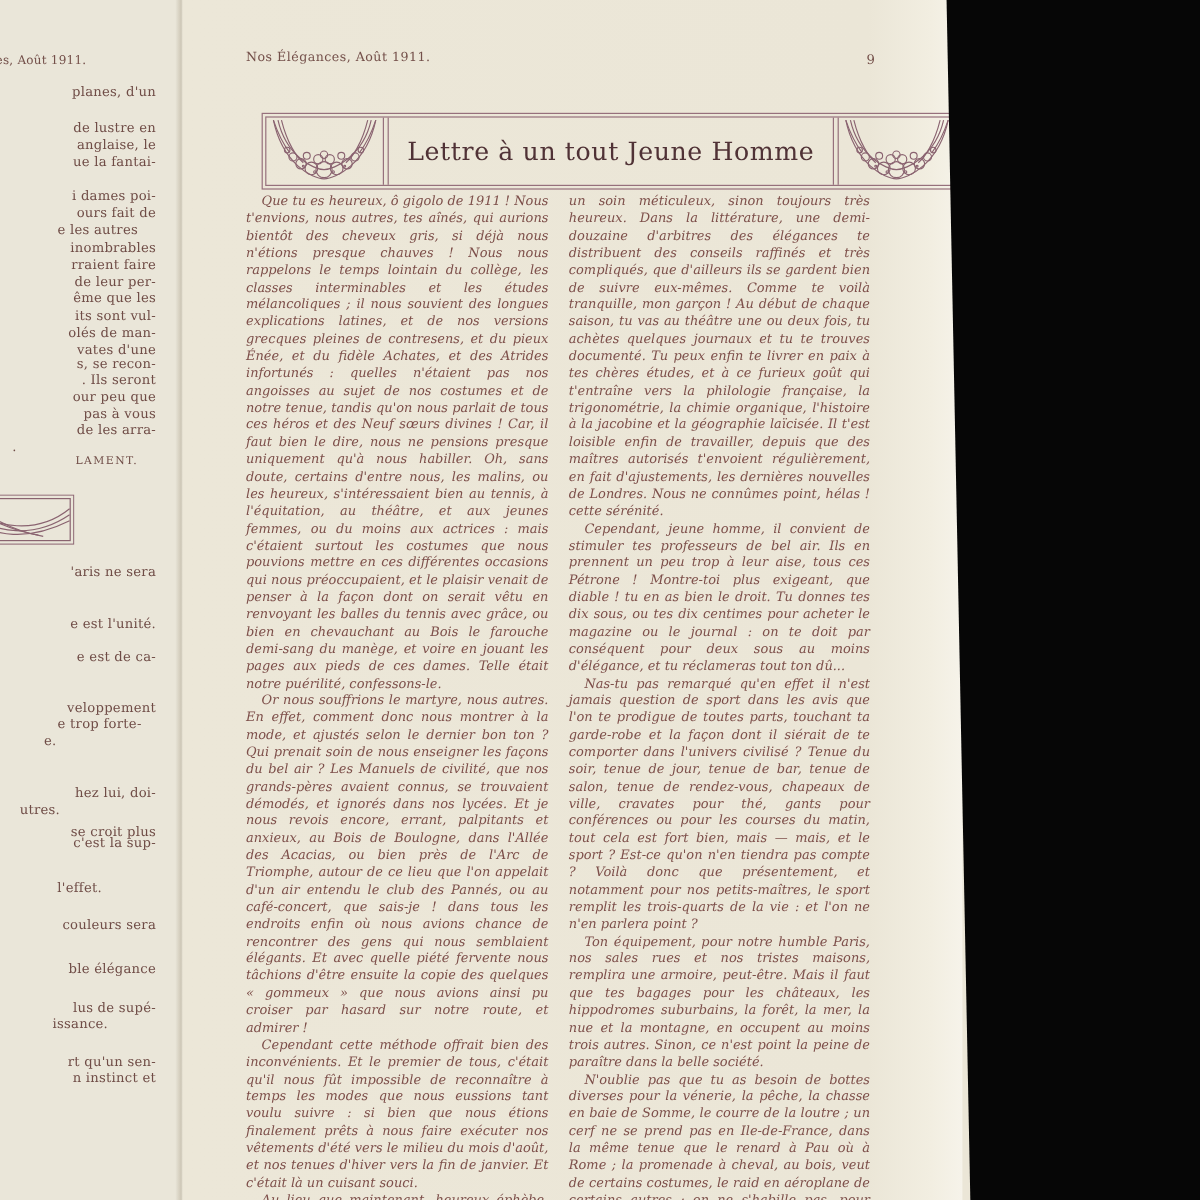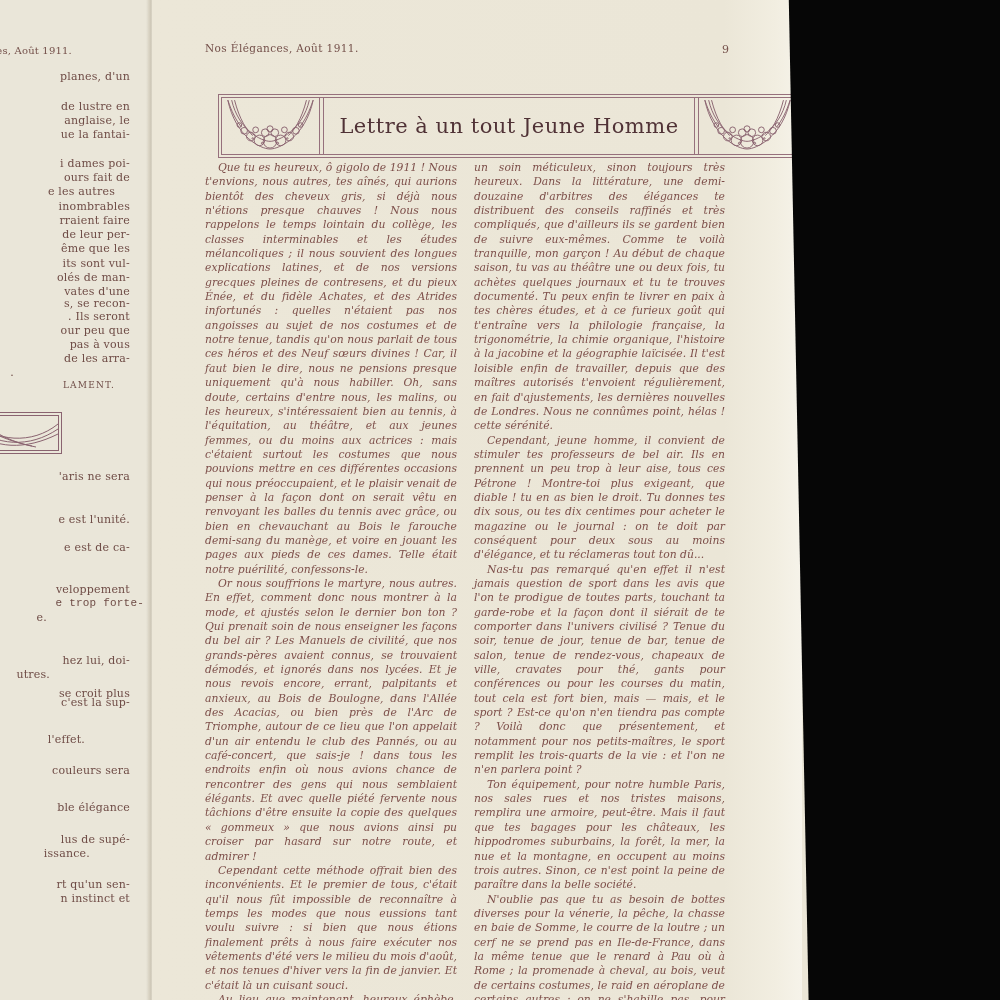--- a/index.html
+++ b/index.html
@@ -113,21 +113,21 @@
       <span class="frag " style="top: 310px; right: 18px;">.  Ils seront</span>
       <span class="frag " style="top: 324px; right: 18px;">our peu que</span>
       <span class="frag " style="top: 338px; right: 18px;">pas à vous</span>
       <span class="frag " style="top: 352px; right: 18px;">de les arra-</span>
       <span class="frag " style="top: 366px; right: 134px;">.</span>
       <span class="frag caps" style="top: 379px; right: 33px;">LAMENT.</span>
       <span class="frag " style="top: 470px; right: 18px;">'aris ne sera</span>
       <span class="frag " style="top: 513px; right: 18px;">e est l'unité.</span>
       <span class="frag " style="top: 541px; right: 18px;">e est de ca-</span>
       <span class="frag " style="top: 583px; right: 18px;">veloppement</span>
-      <span class="frag " style="top: 597px; right: 4px; font-family: Liberation Mono, monospace;">e trop forte-</span>
+      <span class="frag " style="top: 597px; right: 30px;">e trop forte-</span>
       <span class="frag " style="top: 611px; right: 101px;">e.</span>
       <span class="frag " style="top: 640px; right: 18px; margin-top: 47px;">se croit plus</span>
       <span class="frag " style="top: 654px; right: 18px;">hez lui, doi-</span>
       <span class="frag " style="top: 668px; right: 98px;">utres.</span>
       <span class="frag " style="top: 696px; right: 18px;">c'est la sup-</span>
       <span class="frag " style="top: 733px; right: 63px;">l'effet.</span>
       <span class="frag " style="top: 764px; right: 18px;">couleurs sera</span>
       <span class="frag " style="top: 801px; right: 18px;">ble élégance</span>
       <span class="frag " style="top: 833px; right: 18px;">lus de supé-</span>
       <span class="frag " style="top: 847px; right: 58px;">issance.</span>

